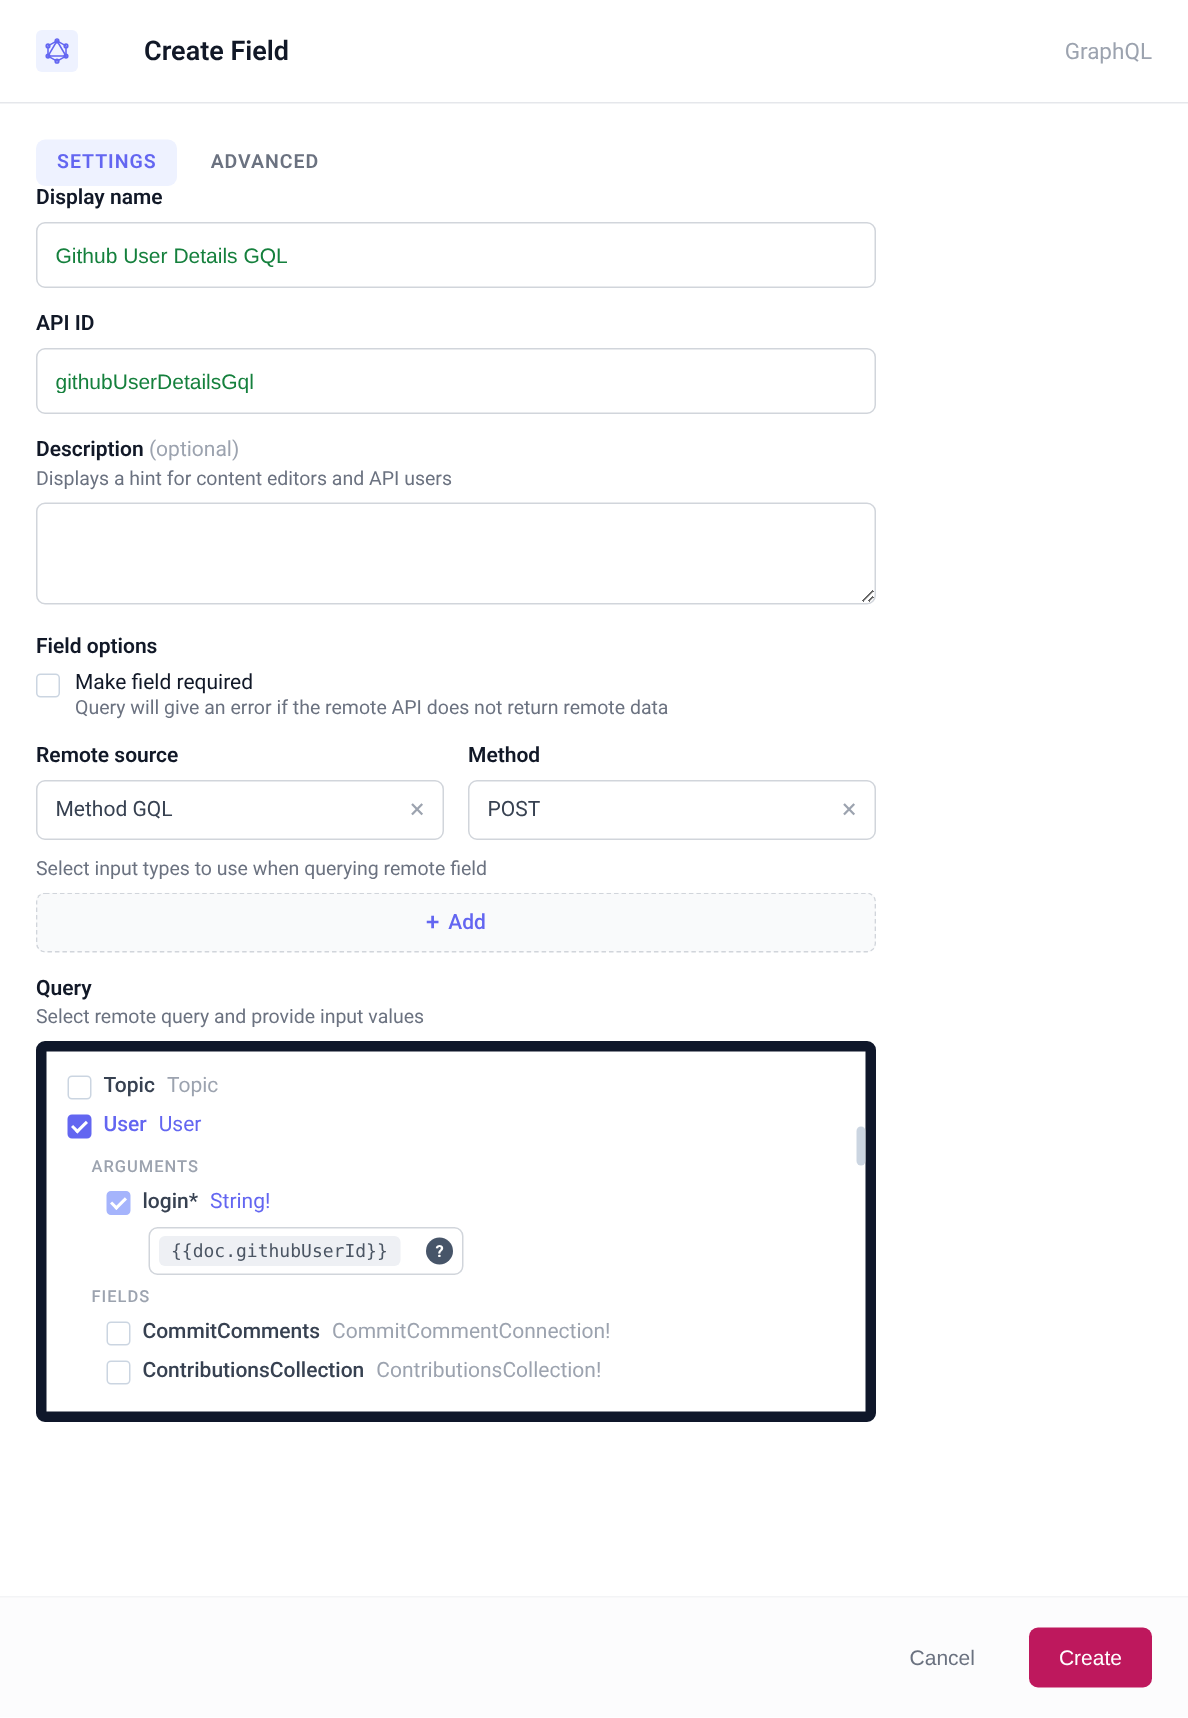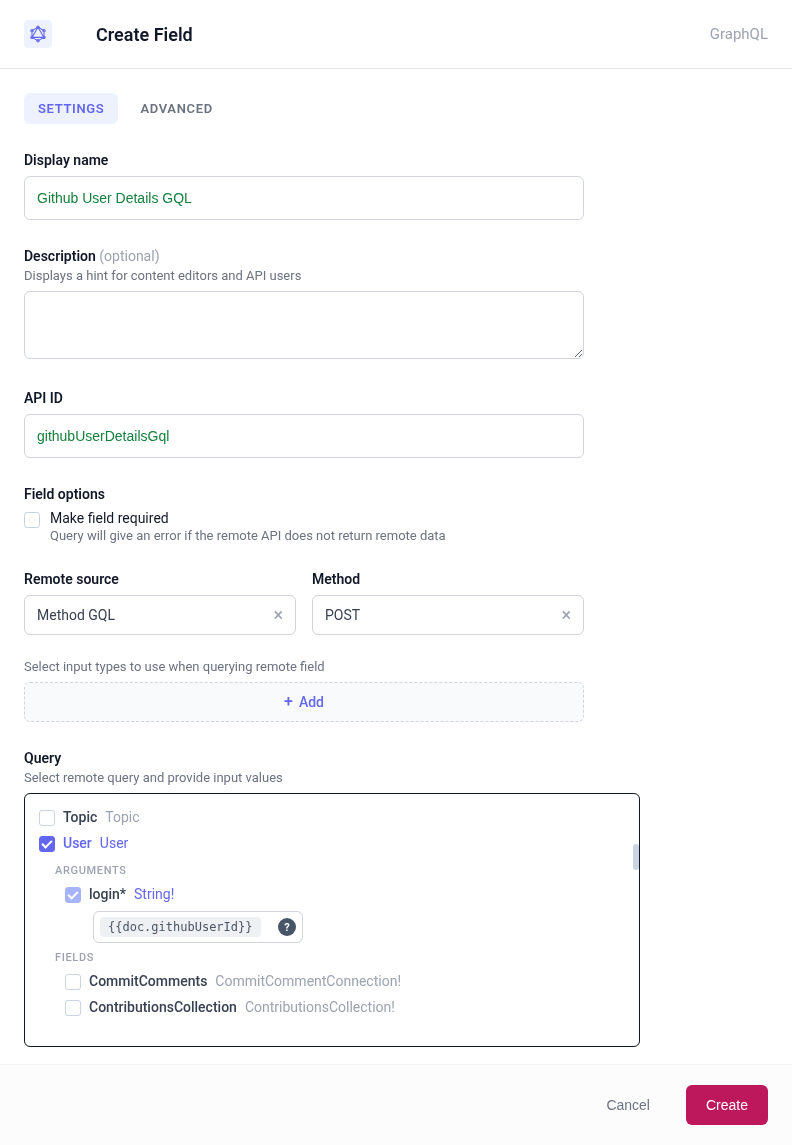--- a/index.html
+++ b/index.html
@@ -56,37 +56,36 @@
     font-size: 15px;
   }
   .content {
     flex: 1;
     padding: 24px;
     overflow: hidden;
   }
   .tabs {
     display: flex;
     gap: 8px;
-    margin-bottom: 28px;
   }
   .tab {
     padding: 8px 14px;
     border-radius: 6px;
     font-size: 13px;
     font-weight: 600;
     letter-spacing: 0.05em;
     cursor: pointer;
     color: #6b7280;
   }
   .tab.active {
     background: #eef2ff;
     color: #6366f1;
   }
   .form-group {
-    margin-bottom: 28px;
+    margin-bottom: 16px;
   }
   .label {
     display: block;
     font-size: 14px;
     font-weight: 600;
     color: #111827;
     margin-bottom: 8px;
   }
   .label .optional {
     font-weight: 400;
@@ -208,23 +207,23 @@
     color: #6366f1;
     font-size: 14px;
     font-weight: 500;
     cursor: pointer;
   }
   .add-plus {
     font-size: 16px;
     line-height: 1;
   }
   .query-panel {
-    width: 616px;
+    width: 560px;
     height: 254px;
-    border: 1px solid #0f172a;
+    border: 7px solid #0f172a;
     border-radius: 6px;
     overflow-y: auto;
     position: relative;
     padding: 10px 8px;
   }
   .tree-row {
     display: flex;
     align-items: center;
     gap: 8px;
     padding: 4px 0;
@@ -354,31 +353,31 @@
     <div class="tab active">SETTINGS</div>
     <div class="tab">ADVANCED</div>
   </div>
 
   <div class="form-group">
     <label class="label">Display name</label>
     <input class="text-input" value="Github User Details GQL" style="">
   </div>
 
   <div class="form-group">
+    <label class="label">API ID</label>
+    <input class="text-input" value="githubUserDetailsGql" style="">
+  </div>
+
+  <div class="form-group">
     <label class="label">
       <span>Description</span>
       <span class="optional">(optional)</span>
     </label>
     <div class="hint">Displays a hint for content editors and API users</div>
     <textarea class="textarea" style=""></textarea>
-  </div>
-
-  <div class="form-group">
-    <label class="label">API ID</label>
-    <input class="text-input" value="githubUserDetailsGql" style="">
   </div>
 
   <div class="form-group">
     <label class="label">Field options</label>
     <div class="checkbox-row">
       <div class="checkbox"></div>
       <div class="checkbox-text">
         <div class="checkbox-label">Make field required</div>
         <div class="checkbox-hint">Query will give an error if the remote API does not return remote data</div>
       </div>

